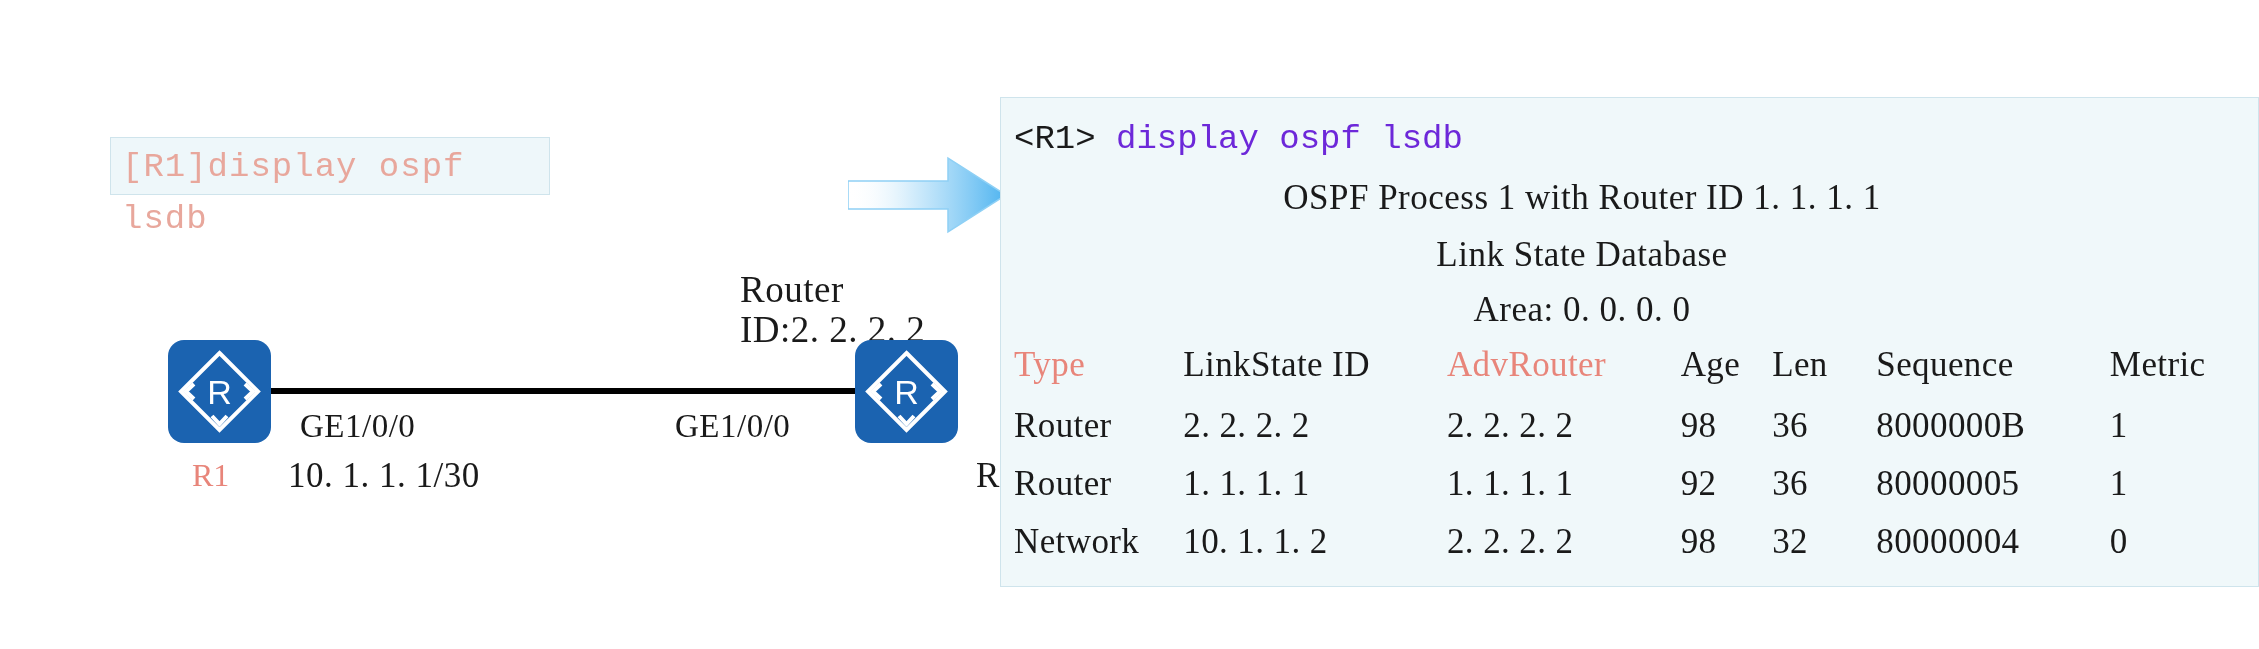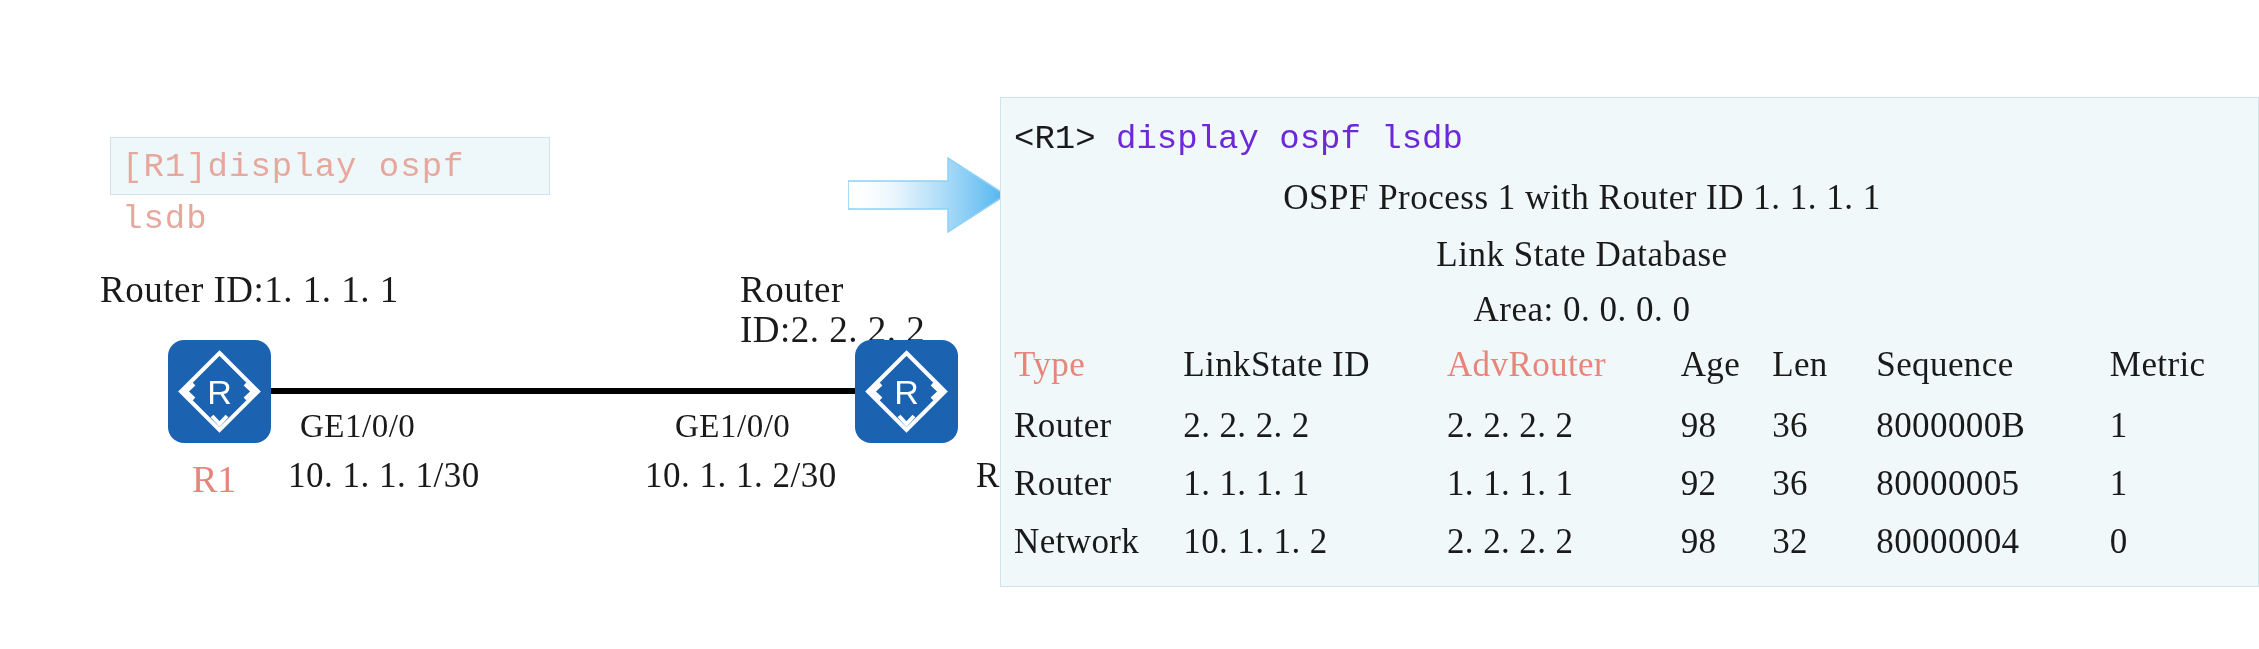--- a/index.html
+++ b/index.html
@@ -66,21 +66,21 @@
 
   .iplabel{
     position:absolute;font-family:"Liberation Serif",serif;
     font-size:35px;color:#1a1a1a;white-space:nowrap;letter-spacing:.5px;
   }
   .ip-left{left:288px;top:456px;}
   .ip-right{left:645px;top:456px;}
 
   .dev-r1{
     position:absolute;left:192px;top:457px;
-    font-family:"Liberation Serif",serif;font-size:38px;color:#e8857a;
+    font-family:"Liberation Serif",serif;font-size:32px;color:#e8857a;
     white-space:nowrap;
   }
   .dev-r2{
     position:absolute;left:952px;top:456px;
     font-family:"Liberation Serif",serif;font-size:35px;color:#1a1a1a;
     white-space:nowrap;
     margin-left:24px;
   }
 
   
@@ -125,21 +125,20 @@
 </style>
 </head>
 <body>
 
 <div class="wrap">
 
   <div class="cmd-box"></div>
   <div class="cmd-line1">[R1]display ospf</div>
   <div class="cmd-line2">lsdb</div>
 
-  <div class="rid-left">Router ID:1. 1. 1. 1</div>
   <div class="rid-right-1">Router</div>
   <div class="rid-right-2">ID:2. 2. 2. 2</div>
 
   <div class="link-line"></div>
 
   <div class="router r1">
     <svg viewBox="0 0 103 103" aria-hidden="true">
       <polygon points="51.5,13 90,51.5 51.5,90 13,51.5" fill="none" stroke="#ffffff" stroke-width="4"></polygon>
       <polyline points="26,44 18,51.5 26,59" fill="none" stroke="#ffffff" stroke-width="4"></polyline>
       <polyline points="77,44 85,51.5 77,59" fill="none" stroke="#ffffff" stroke-width="4"></polyline>
@@ -154,21 +153,20 @@
       <polyline points="26,44 18,51.5 26,59" fill="none" stroke="#ffffff" stroke-width="4"></polyline>
       <polyline points="77,44 85,51.5 77,59" fill="none" stroke="#ffffff" stroke-width="4"></polyline>
       <polyline points="44,76 51.5,84 59,76" fill="none" stroke="#ffffff" stroke-width="4"></polyline>
       <text x="51.5" y="64" font-family="Liberation Sans, sans-serif" font-size="34" fill="#ffffff" text-anchor="middle">R</text>
     </svg>
   </div>
 
   <div class="ifname if-left">GE1/0/0</div>
   <div class="ifname if-right">GE1/0/0</div>
   <div class="iplabel ip-left">10. 1. 1. 1/30</div>
-  <div class="iplabel ip-right">10. 1. 1. 2/30</div>
   <div class="dev-r1">R1</div>
   <div class="dev-r2">R2</div>
 
   <div class="arrow">
     <svg viewBox="0 0 160 90" width="160" height="90" aria-hidden="true">
       <defs>
         <linearGradient id="ag" x1="0" y1="0" x2="1" y2="0">
           <stop offset="0%" stop-color="#ffffff" stop-opacity="0"></stop>
           <stop offset="40%" stop-color="#cdeafb" stop-opacity="0.85"></stop>
           <stop offset="100%" stop-color="#4fb4f0" stop-opacity="1"></stop>

